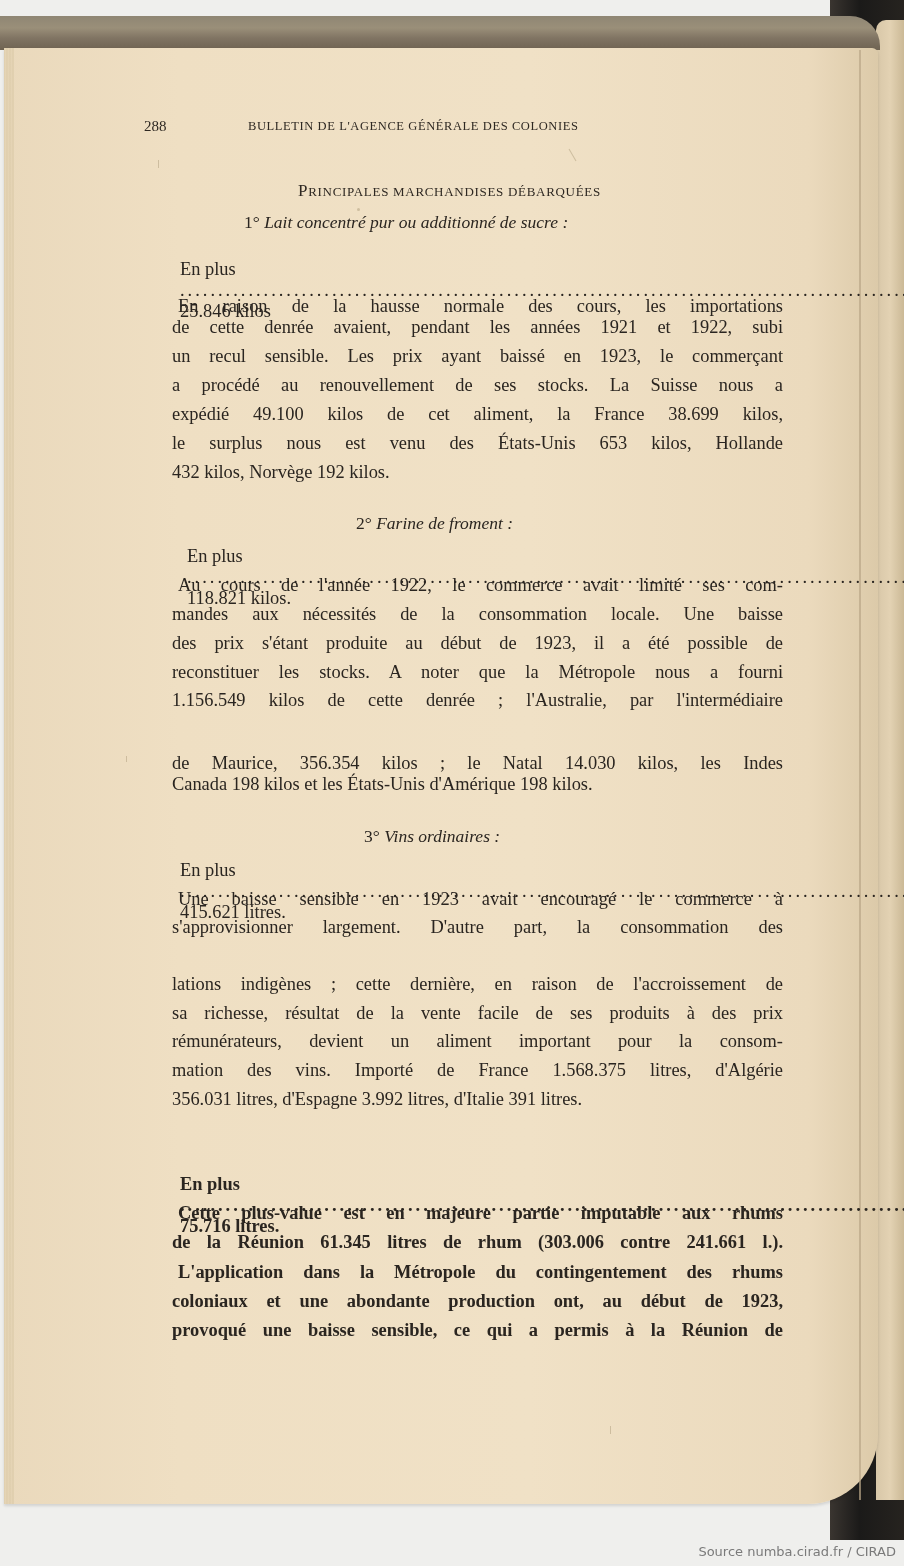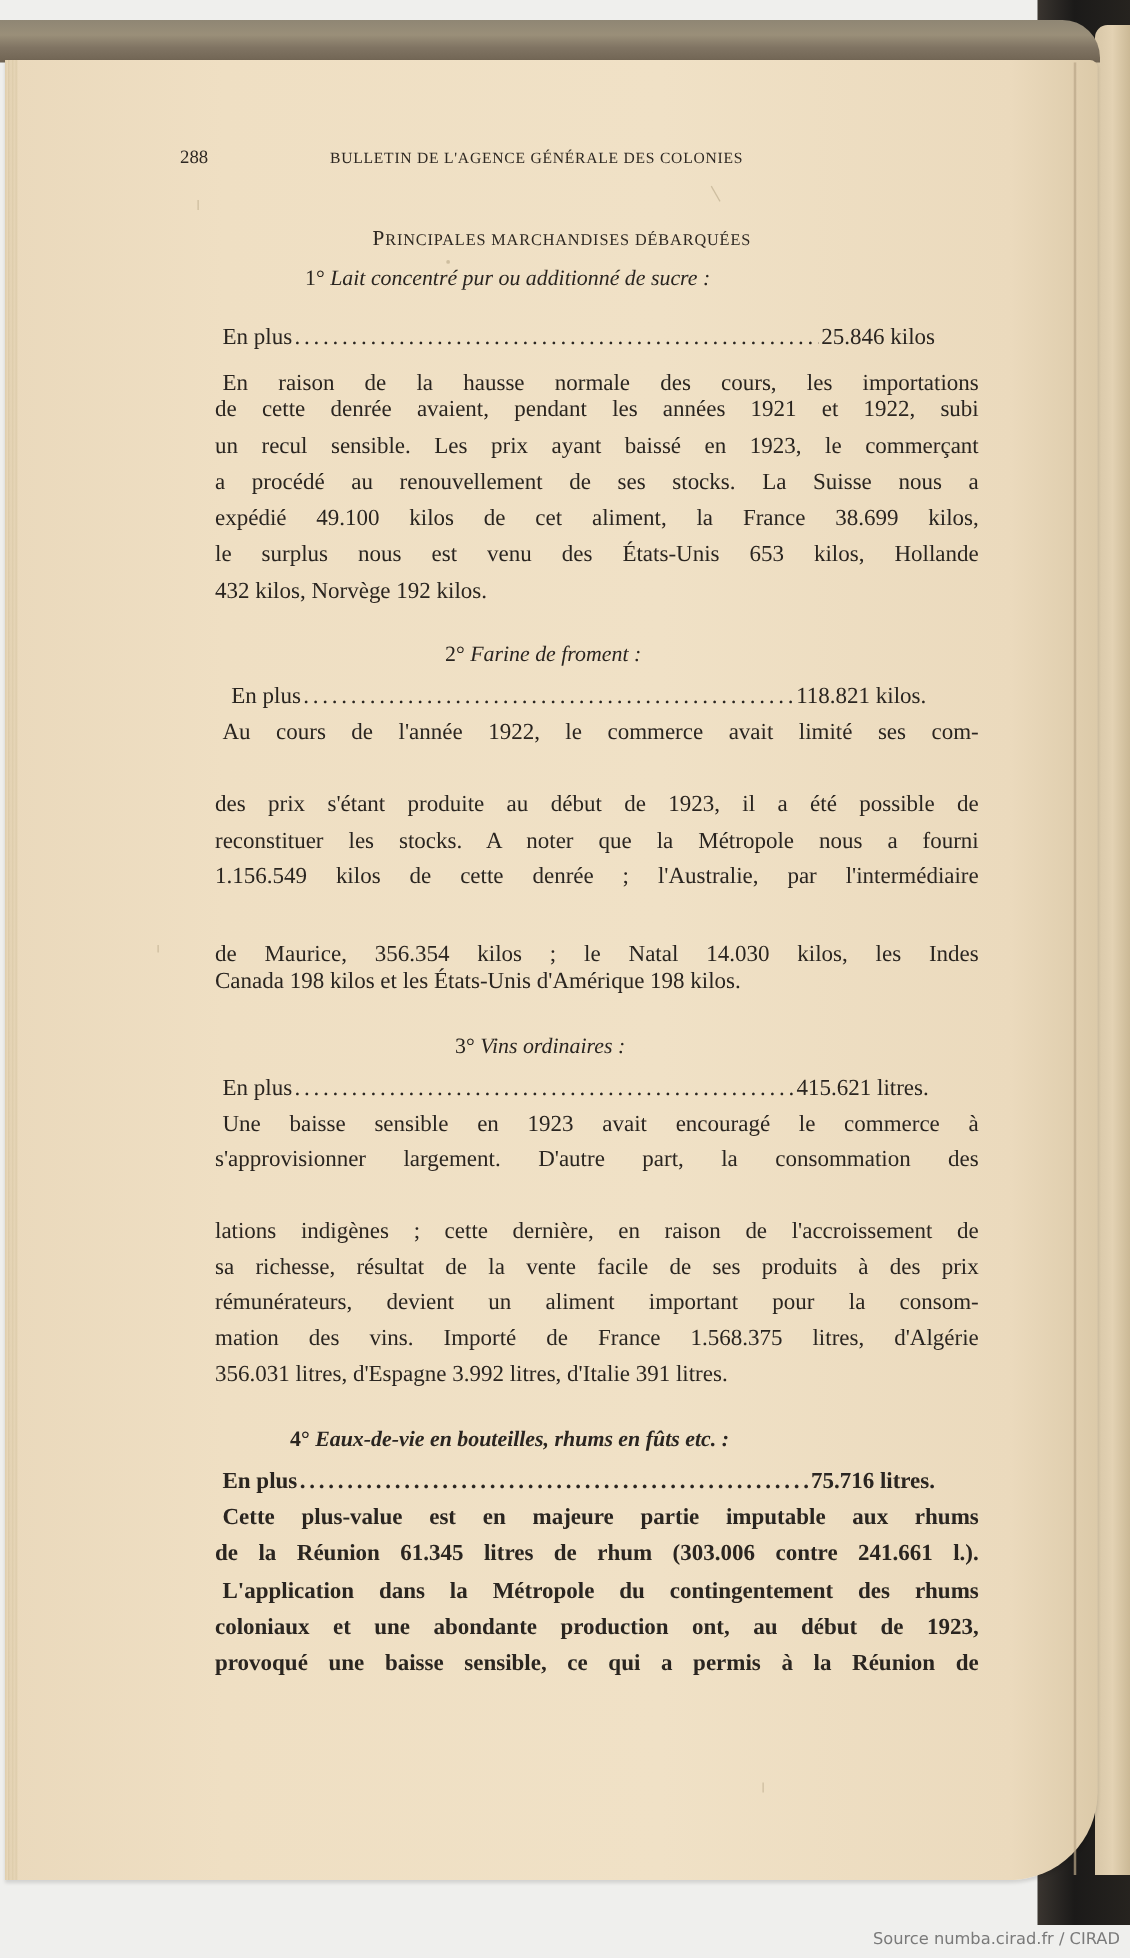--- a/index.html
+++ b/index.html
@@ -84,21 +84,20 @@
       left: 0;
       top: 0;
       font-size: 15px;
     }
     .head-title {
       position: absolute;
       left: 104px;
       top: 1px;
       font-size: 12.5px;
       letter-spacing: 0.6px;
-      margin-left: 16px;
     }
     .section-heading {
       position: absolute;
       left: 298px;
       top: 181px;
       font-family: "Liberation Serif", "DejaVu Serif", serif;
       font-size: 13px;
       letter-spacing: 0.7px;
       color: #2e2822;
       font-variant: small-caps;
@@ -137,20 +136,21 @@
       font-style: italic;
     }
     .amount-line {
       position: absolute;
       display: flex;
       align-items: baseline;
       font-family: "Liberation Serif", "DejaVu Serif", serif;
       font-size: 18.4px;
       color: #2a2520;
       white-space: nowrap;
+      flex-direction: column;
     }
     .amount-line .leader {
       flex: 1;
       overflow: hidden;
       letter-spacing: 3px;
       margin: 0 2px;
     }
     .amount-line .leader::before {
       content: "....................................................................................................................";
     }
@@ -215,20 +215,21 @@
   <div class="sub-heading" style="left:356px;top:513px;">
     <span class="ord">2°</span>
     <span class="it">Farine de froment :</span>
   </div>
   <div class="amount-line" style="left:185px;top:546px;width:556px;">
     <span>En plus</span>
     <span class="leader"></span>
     <span>118.821 kilos.</span>
   </div>
   <div class="line just indent" style="top:575px;">Au cours de l'année 1922, le commerce avait limité ses com-</div>
+  <div class="line just" style="top:604px;">mandes aux nécessités de la consommation locale. Une baisse</div>
   <div class="line just" style="top:633px;">des prix s'étant produite au début de 1923, il a été possible de</div>
   <div class="line just" style="top:662px;">reconstituer les stocks. A noter que la Métropole nous a fourni</div>
   <div class="line just" style="top:690px;">1.156.549 kilos de cette denrée ; l'Australie, par l'intermédiaire</div>
   <div class="line just" style="top:753px;">de Maurice, 356.354 kilos ; le Natal 14.030 kilos, les Indes</div>
   <div class="line" style="left:172px;top:774px;">Canada 198 kilos et les États-Unis d'Amérique 198 kilos.</div>
 
   <div class="sub-heading" style="left:364px;top:826px;">
     <span class="ord">3°</span>
     <span class="it">Vins ordinaires :</span>
   </div>
@@ -238,24 +239,20 @@
     <span>415.621 litres.</span>
   </div>
   <div class="line just indent" style="top:889px;">Une baisse sensible en 1923 avait encouragé le commerce à</div>
   <div class="line just" style="top:917px;">s'approvisionner largement. D'autre part, la consommation des</div>
   <div class="line just" style="top:974px;">lations indigènes ; cette dernière, en raison de l'accroissement de</div>
   <div class="line just" style="top:1003px;">sa richesse, résultat de la vente facile de ses produits à des prix</div>
   <div class="line just" style="top:1031px;">rémunérateurs, devient un aliment important pour la consom-</div>
   <div class="line just" style="top:1060px;">mation des vins. Importé de France 1.568.375 litres, d'Algérie</div>
   <div class="line" style="left:172px;top:1089px;">356.031 litres, d'Espagne 3.992 litres, d'Italie 391 litres.</div>
 
-  <div class="sub-heading bold" style="left:232px;top:1141px;">
-    <span class="ord">4°</span>
-    <span class="it">Eaux-de-vie en bouteilles, rhums en fûts etc. :</span>
-  </div>
   <div class="amount-line bold" style="left:178px;top:1174px;width:570px;">
     <span>En plus</span>
     <span class="leader"></span>
     <span>75.716 litres.</span>
   </div>
   <div class="line just indent bold" style="top:1203px;">Cette plus-value est en majeure partie imputable aux rhums</div>
   <div class="line just bold" style="top:1232px;">de la Réunion 61.345 litres de rhum (303.006 contre 241.661 l.).</div>
   <div class="line just indent bold" style="top:1262px;">L'application dans la Métropole du contingentement des rhums</div>
   <div class="line just bold" style="top:1291px;">coloniaux et une abondante production ont, au début de 1923,</div>
   <div class="line just bold" style="top:1320px;">provoqué une baisse sensible, ce qui a permis à la Réunion de</div>

